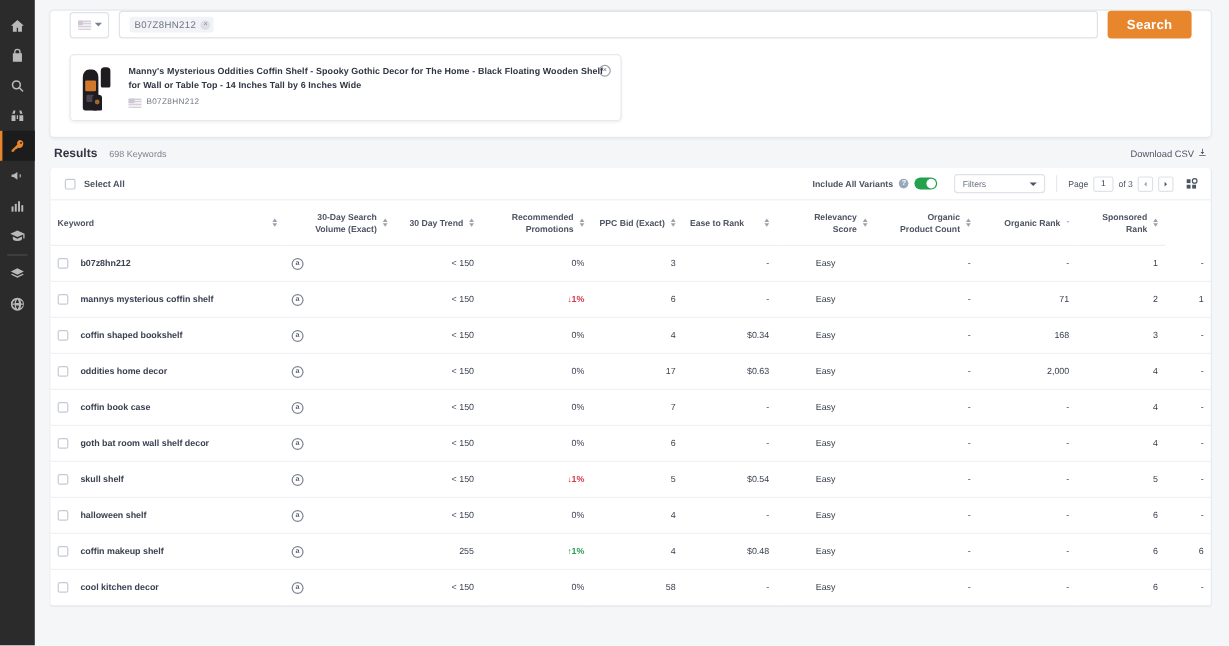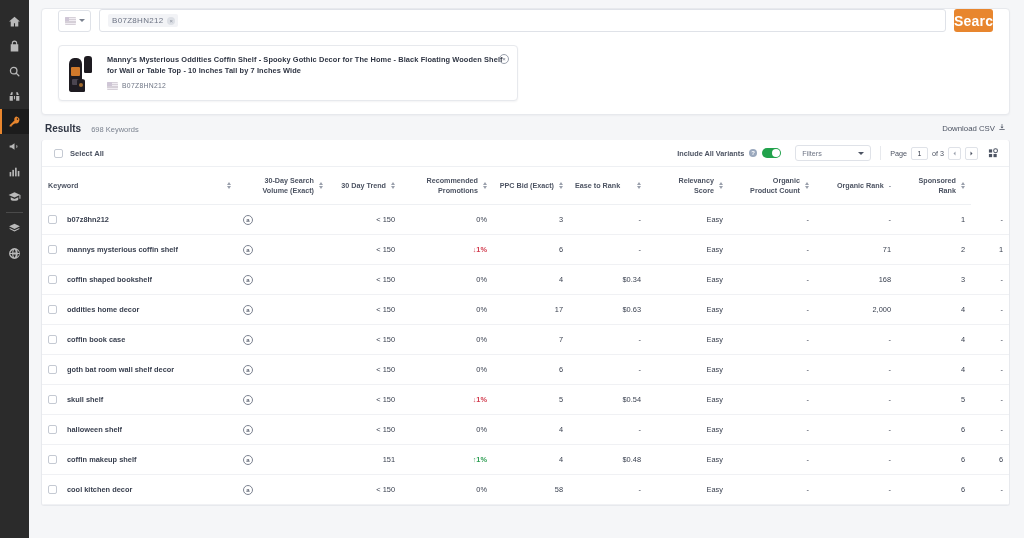--- a/index.html
+++ b/index.html
@@ -93,23 +93,23 @@
     font-size: 8px; color: #6d7484; letter-spacing: .3px;
     background: #f2f3f6; border-radius: 2px; padding: 2px 3px 2px 4px;
     display: flex; align-items: center; gap: 4px;
   }
   .chip-x {
     width: 8px; height: 8px; border-radius: 50%;
     background: #dcdfe5; color: #8a909c;
     font-size: 6px; line-height: 8px; text-align: center;
   }
   .search-btn {
-    width: 39px; height: 23px;
+    width: 70px; height: 23px;
     background: #e8862e; border: none; border-radius: 3px;
-    color: #fff; font-size: 14px; font-weight: bold;
+    color: #fff; font-size: 11px; font-weight: bold;
     font-family: "Liberation Sans", sans-serif;
     cursor: pointer; letter-spacing: .2px;
   }
 
   
   .product-card {
     margin: 13px 16px 0 16px;
     border: 1px solid #e7e9ed; border-radius: 4px;
     background: #fff;
     display: flex; align-items: flex-start; gap: 10px;
@@ -258,21 +258,21 @@
   .kw-cell { display: flex; align-items: center; gap: 10px; }
   .kw-text { font-weight: bold; color: #3a4150; line-height: 1.45; }
   .az-icon {
     width: 10px; height: 10px; border-radius: 50%;
     border: 1.2px solid #7d8391; color: #5c6270;
     display: flex; align-items: center; justify-content: center;
     font-size: 6px; font-weight: bold; flex: none;
   }
   .c { text-align: center; }
   .r { text-align: right; }
-  .l { text-align: right; }
+  .l { text-align: center; }
   .trend-up { color: #2e9e53; font-weight: bold; }
   .trend-dn { color: #d23b4e; font-weight: bold; }
   .trend-flat { color: #3a4150; }
   .arrow-g { font-size: 7px; }
 </style>
 </head>
 <body>
 
 <div class="app">
 
@@ -372,21 +372,21 @@
         <button class="search-btn">Search</button>
       </div>
 
       <div class="product-card">
         <div class="thumb">
           <span class="coffin a"></span>
           <span class="coffin b"></span>
           <span class="coffin c"></span>
         </div>
         <div class="prod-text">
-          <div class="prod-title">Manny's Mysterious Oddities Coffin Shelf - Spooky Gothic Decor for The Home - Black Floating Wooden Shelf for Wall or Table Top - 10 Inches Tall by 7 Inches Wide</div>
+          <div class="prod-title">Manny's Mysterious Oddities Coffin Shelf - Spooky Gothic Decor for The Home - Black Floating Wooden Shelf for Wall or Table Top - 14 Inches Tall by 6 Inches Wide</div>
           <div class="prod-asin-row">
             <span class="flag"></span>
             <span class="prod-asin">B07Z8HN212</span>
           </div>
         </div>
         <span class="prod-close">×</span>
       </div>
     </section>
 
     <div class="results-bar">
@@ -724,21 +724,21 @@
             <tr>
               <td>
                 <div class="kw-cell">
                   <span class="cbx"></span>
                   <span class="kw-text">coffin makeup shelf</span>
                 </div>
               </td>
               <td class="c">
                 <span class="az-icon">a</span>
               </td>
-              <td class="r">151</td>
+              <td class="r">255</td>
               <td class="r"><span class="trend-up"><span class="arrow-g">↑</span><span>1%</span></span></td>
               <td class="r">4</td>
               <td class="r">$0.48</td>
               <td class="l">Easy</td>
               <td class="r">-</td>
               <td class="r">-</td>
               <td class="r">6</td>
               <td class="r">6</td>
             </tr>
             <tr>

